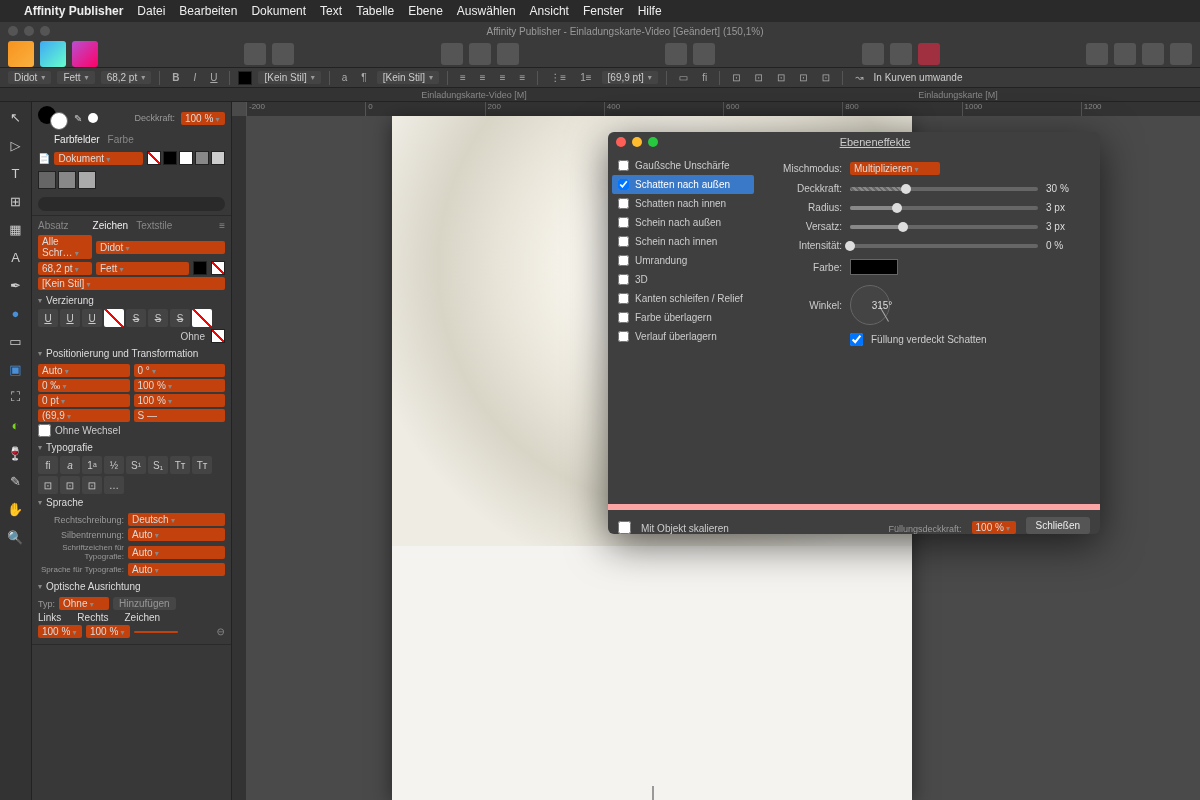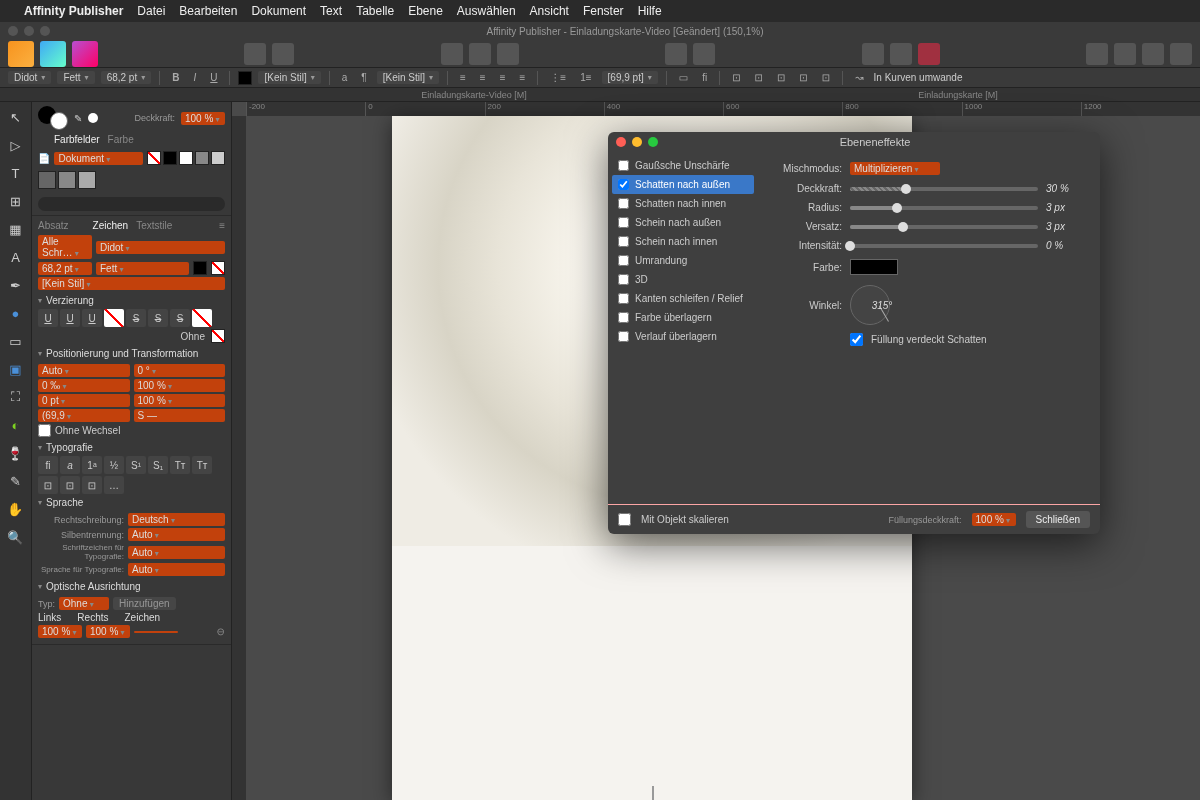--- a/index.html
+++ b/index.html
@@ -44,41 +44,41 @@
 .vruler { position:absolute; top:14px; left:0; bottom:0; width:14px; background:#333; }
 .hruler span { flex:1; border-left:1px solid #555; padding-left:2px;}
 .page { position:absolute; top:14px; left:160px; width:520px; height:684px; background:#f5f3ef; box-shadow:0 4px 20px rgba(0,0,0,0.5); }
 .flower { position:absolute; top:0; left:0; right:0; height:430px; background:radial-gradient(circle at 55% 35%, #fff 0%, #f8f5ed 25%, #e8e4d8 45%, #d8d4c6 60%, #efece4 80%); }
 .sel { position:absolute; top:540px; left:185px; width:150px; height:90px; border:1px solid #5aa3ff; }
 .sel .h { position:absolute; width:8px; height:8px; background:#5aa3ff; border-radius:50%; }
 .bignum { font-family:Didot,Georgia,serif; font-size:76px; color:#999; text-shadow:2px 2px 5px rgba(0,0,0,0.2); line-height:1; text-align:center; padding-top:6px;}
 .stem { position:absolute; top:670px; left:50%; width:2px; height:50px; background:#999; }
 
 .dialog { position:absolute; top:132px; left:608px; width:492px; height:402px; background:#3f3f3f; border-radius:6px; box-shadow:0 10px 40px rgba(0,0,0,0.6); display:flex; flex-direction:column; }
-.dlg-title { height:20px; display:flex; align-items:center; padding:0 8px; }
+.dlg-title { height:20px; display:flex; align-items:center; padding:0 8px;text-decoration:underline; }
 .dlg-dots { display:flex; gap:6px; }
 .dlg-dots .d { width:10px; height:10px; border-radius:50%; }
 .dr{background:#ff5f56;} .dy{background:#ffbd2e;} .dg{background:#27c93f;}
 .dlg-title-text { margin:0 auto; font-size:11px; color:#ccc; }
 .dlg-body { flex:1; display:flex; }
 .fx-list { width:150px; padding:4px; }
 .fx-item { padding:4px 6px; display:flex; align-items:center; gap:6px; font-size:10px; color:#ccc; border-radius:2px; }
 .fx-item.selected { background:#3a78c8; color:#fff;align-items:center; }
 .fx-item input { width:11px; height:11px; }
 .fx-controls { flex:1; padding:10px 14px; font-size:10px; }
 .ctrl-row { display:flex; align-items:center; gap:8px; margin-bottom:8px; }
 .ctrl-label { width:70px; text-align:right; color:#ccc; }
 .slider { flex:1; height:4px; background:#666; border-radius:2px; position:relative; }
 .slider .fill { position:absolute; height:100%; background:#888; border-radius:2px; }
 .slider .thumb { position:absolute; width:10px; height:10px; background:#ddd; border-radius:50%; top:-3px; transform:translateX(-50%); }
-.ctrl-val { width:40px; color:#ddd;font-style:italic; }
+.ctrl-val { width:40px; color:#ddd; }
 .colorwell { width:48px; height:16px; background:#000; border:1px solid #666; }
 .angle { width:40px; height:40px; border:1px solid #666; border-radius:50%; background:#444; position:relative; }
 .angle::after { content:""; position:absolute; width:1px; height:18px; background:#aaa; top:20px; left:28px; transform-origin:top; transform:rotate(-30deg);}
-.dlg-footer { height:30px; display:flex; align-items:center; padding:0 10px; gap:10px; border-top:1px solid #fca5a5; font-size:10px;}
+.dlg-footer { height:30px; display:flex; align-items:flex-end; padding:0 10px; gap:10px; border-top:6px solid #fca5a5; font-size:10px;}
 .btn { background:#555; padding:3px 10px; border-radius:3px; color:#eee; }
 .decor-btn-row { display:flex; gap:2px; }
 .decor-btn { width:20px; height:18px; background:#444; border-radius:2px; display:flex; align-items:center; justify-content:center; font-size:10px; color:#ccc;}
 .diag{background:linear-gradient(45deg,transparent 45%,red 45%,red 55%,transparent 55%),#fff;}
 </style>
 </head>
 <body>
 
 <div class="menubar">
   <span class="apple"></span>

